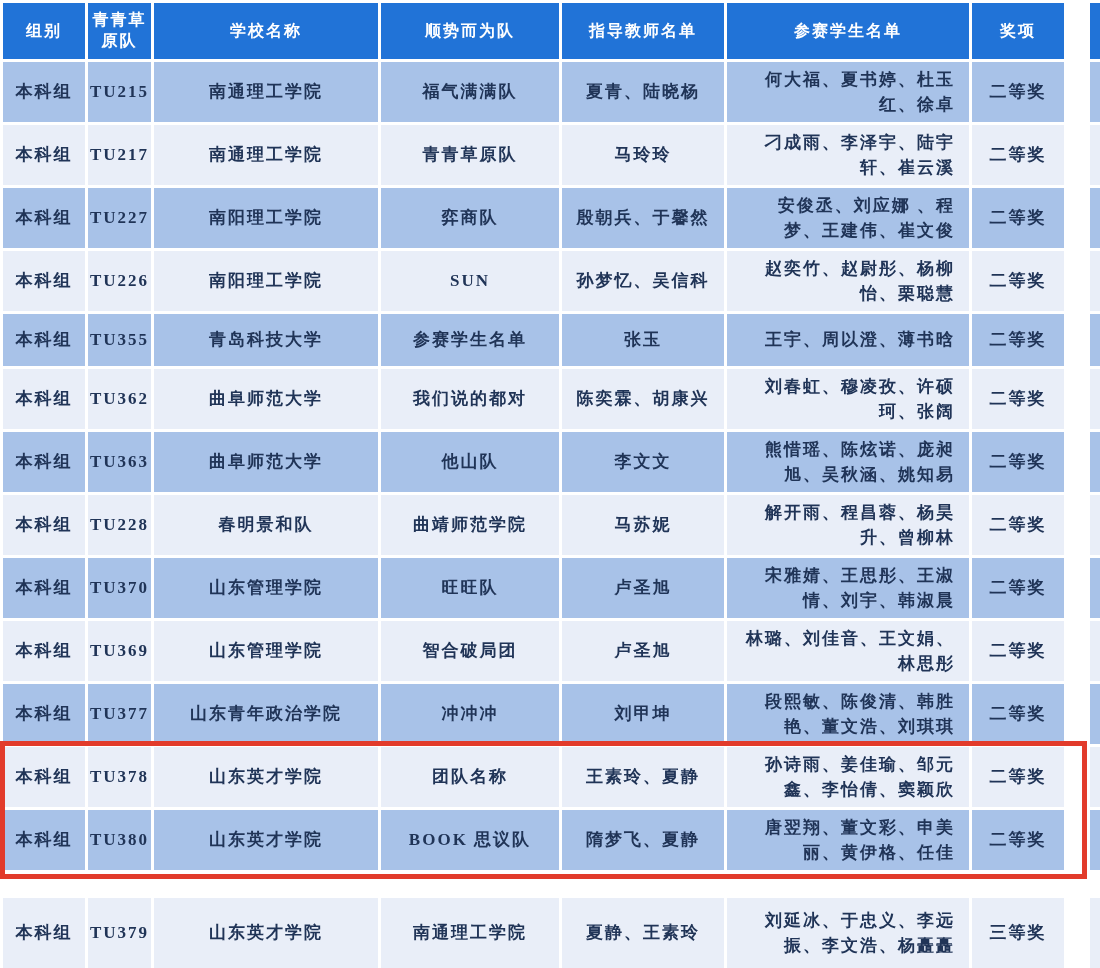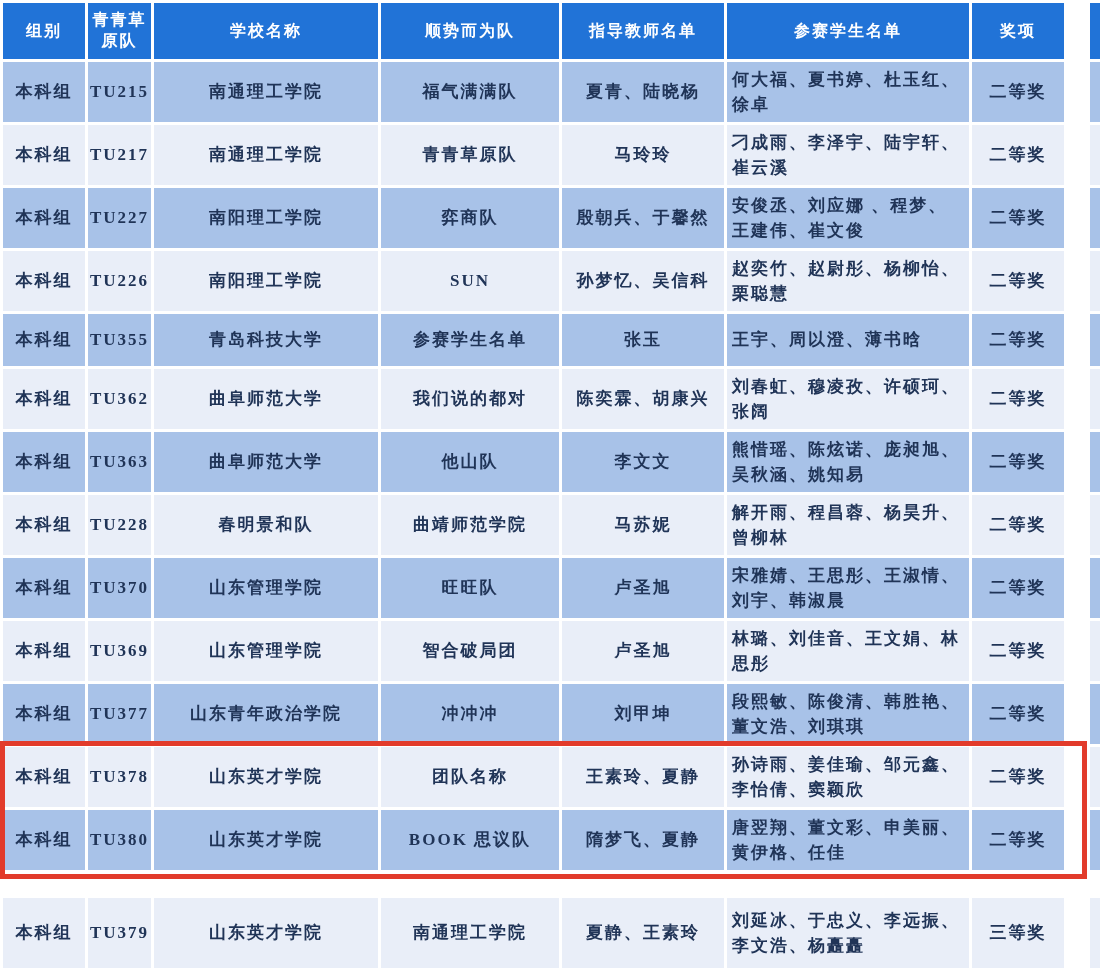--- a/index.html
+++ b/index.html
@@ -20,21 +20,21 @@
     font-weight:700;color:var(--text);
     font-size:17px;letter-spacing:2px;line-height:1.5;
     padding:0;overflow:hidden;
   }
   th{
     background:var(--header-bg);color:var(--header-text);
     font-size:16px;height:56px;line-height:1.3;
   }
   td.dark{background:var(--row-dark)}
   td.light{background:var(--row-light)}
-  td.c-students{text-align:left;padding:2px 5px;margin-top:10px;}
+  td.c-students{text-align:right;padding:2px 14px;margin-top:10px;}
   th.spacer,td.spacer{background:transparent;}
   th.sliver{background:var(--header-bg);}
   td.sliver.dark{background:var(--row-dark);}
   td.sliver.light{background:var(--row-light);}
   #highlight-box{
     position:absolute;left:0;top:741px;width:1087px;height:138px;
     box-sizing:border-box;border:5px solid var(--highlight-border);
     z-index:5;pointer-events:none;background:transparent;
   }
   #detached-table{margin-top:22px;}

